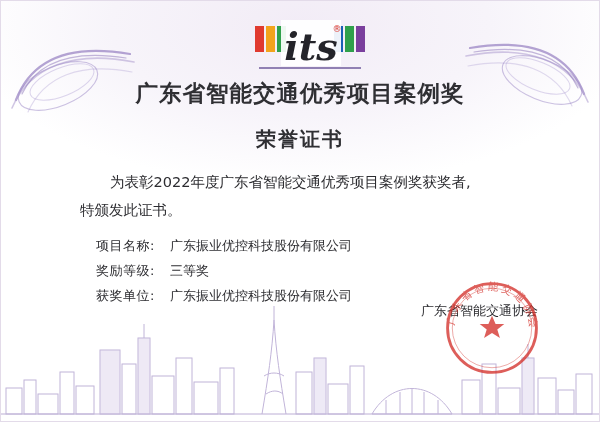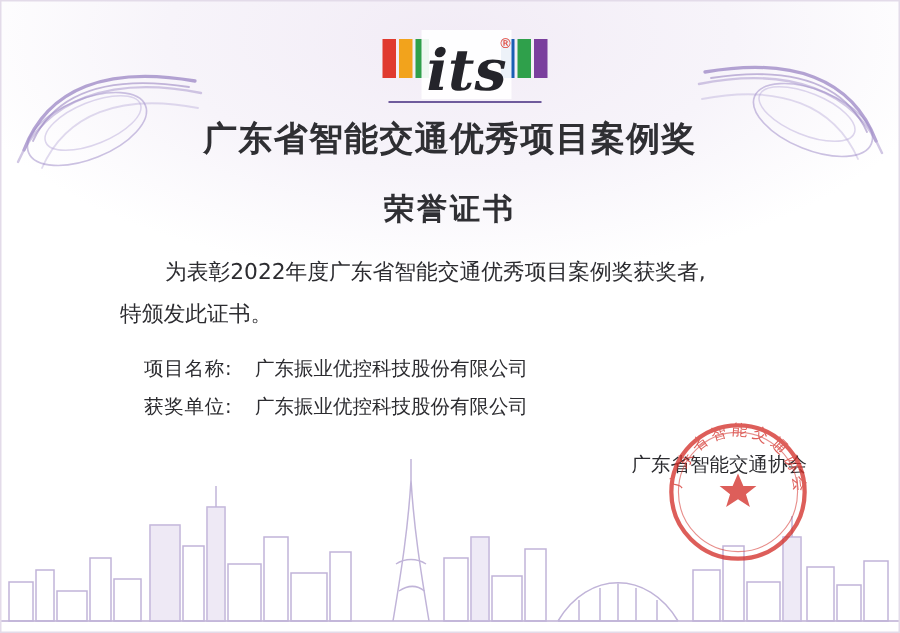--- a/index.html
+++ b/index.html
@@ -201,20 +201,24 @@
   </div>
 
   <div class="body-block">
     <div class="body-line indent">为表彰2022年度广东省智能交通优秀项目案例奖获奖者,</div>
     <div class="body-line">特颁发此证书。</div>
 
     <div class="fields">
       <div class="field-row">
         <span class="field-label">项目名称:</span>
         <span class="field-value">广东振业优控科技股份有限公司</span>
+      </div>
+      <div class="field-row">
+        <span class="field-label">奖励等级:</span>
+        <span class="field-value">三等奖</span>
       </div>
       <div class="field-row">
         <span class="field-label">获奖单位:</span>
         <span class="field-value">广东振业优控科技股份有限公司</span>
       </div>
     </div>
   </div>
 
   <div class="sign-block">
     <div>广东省智能交通协会</div>

